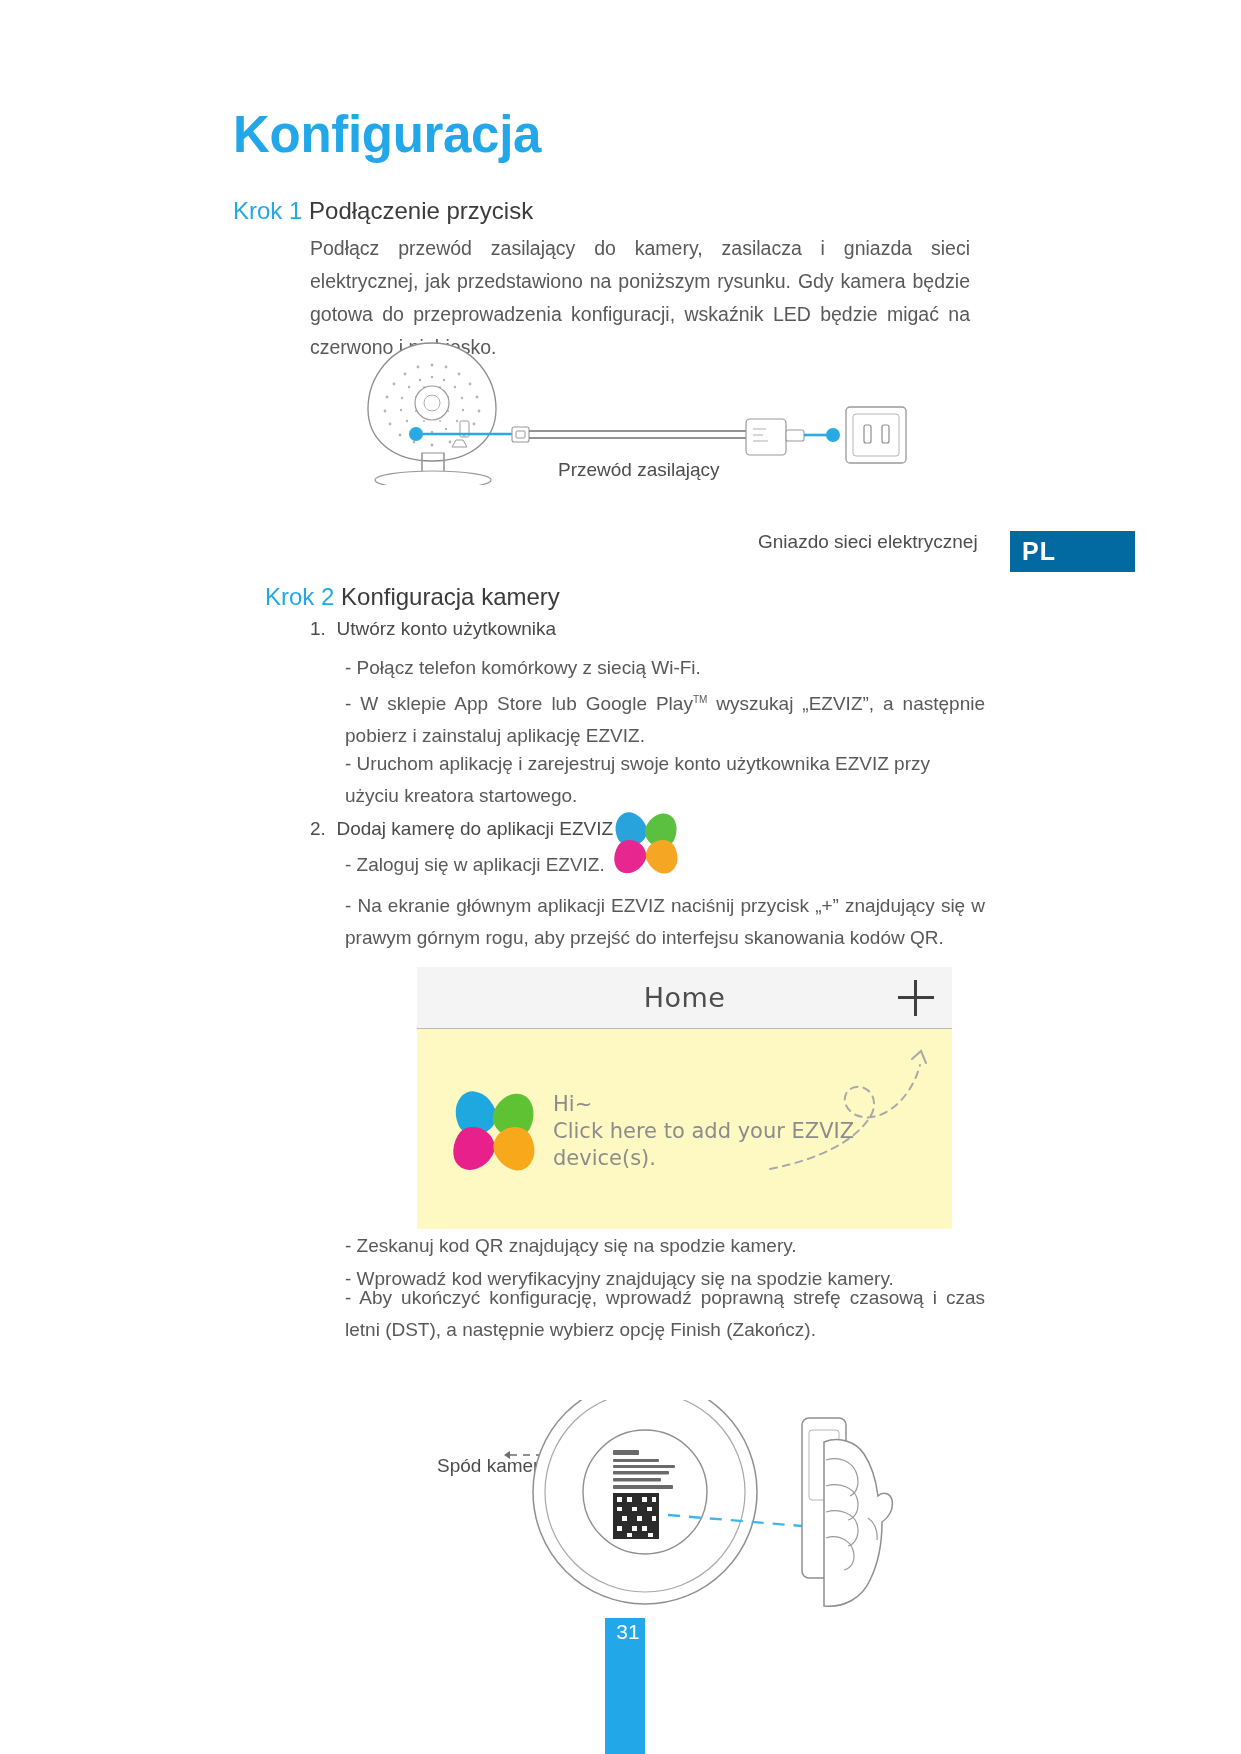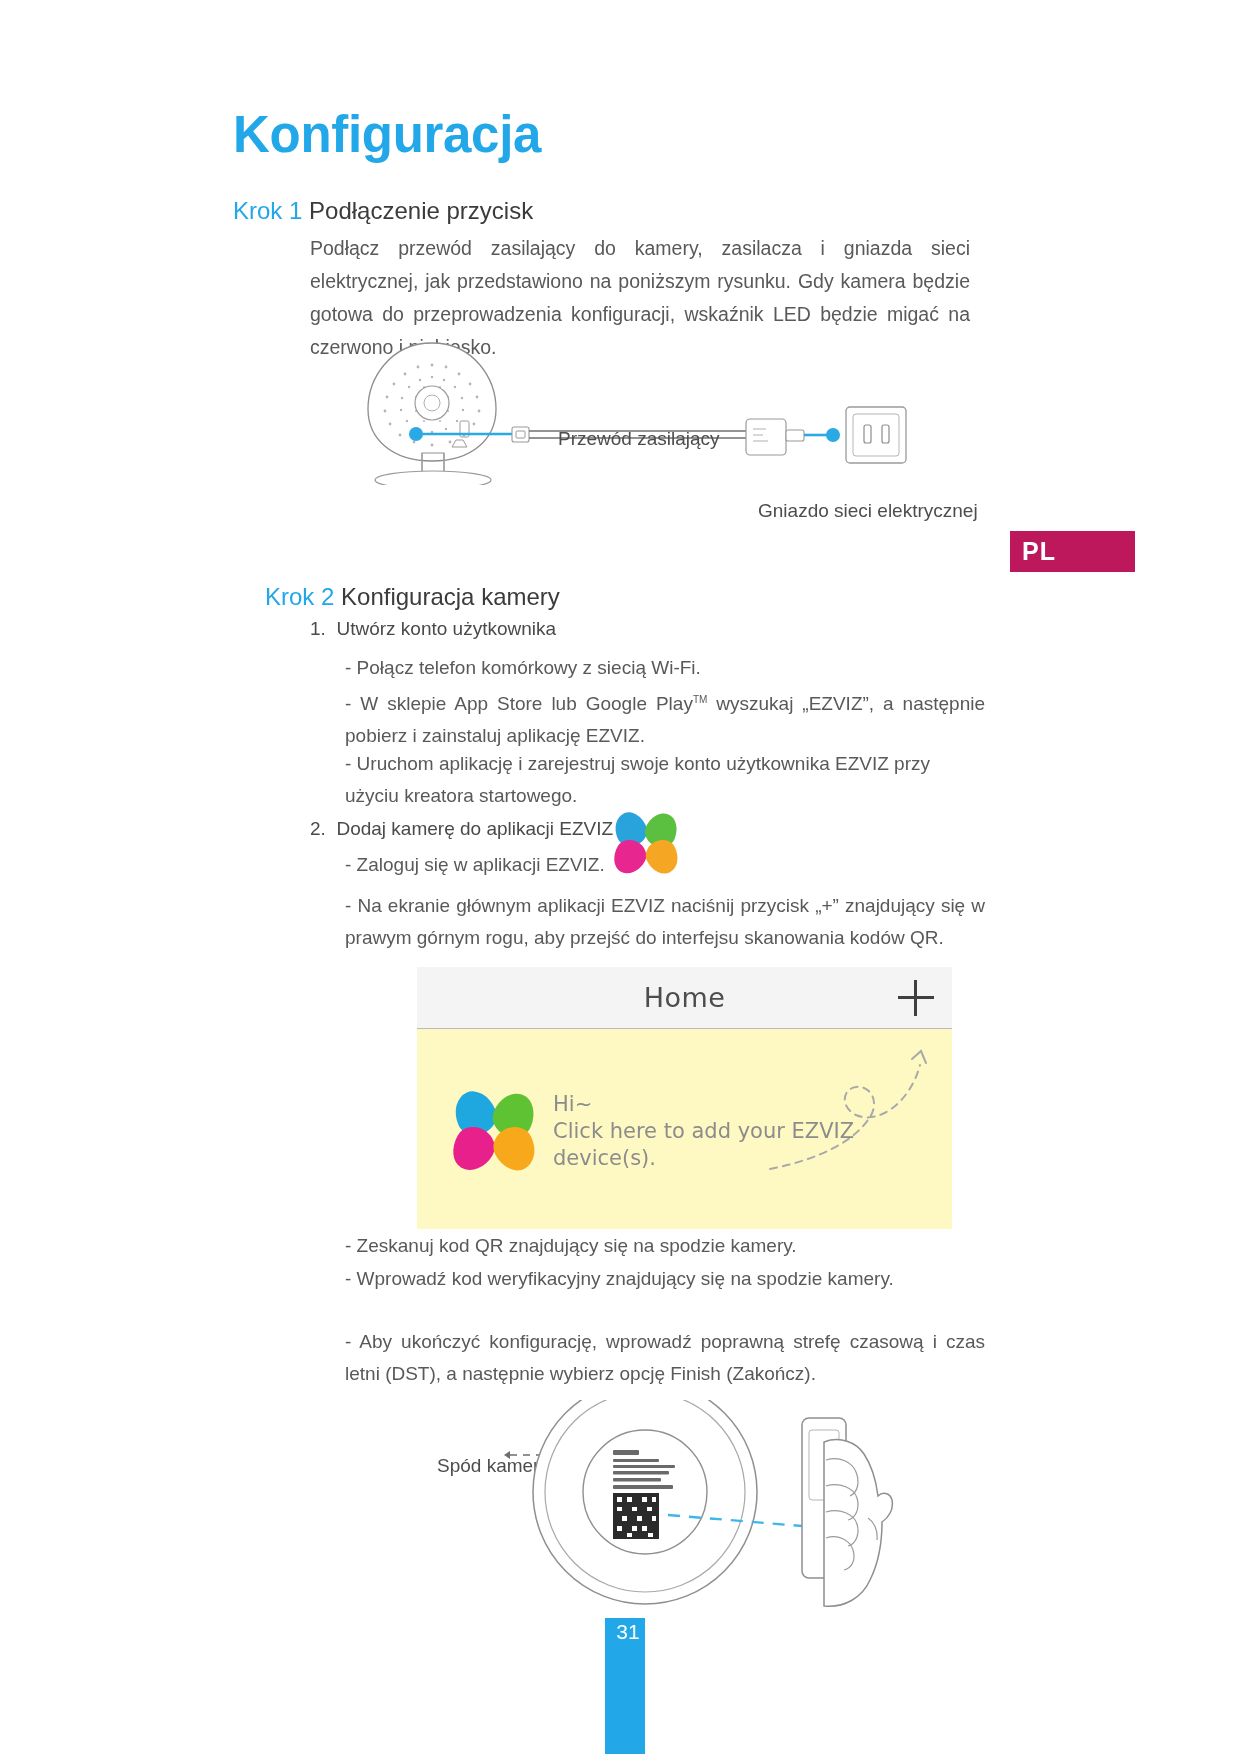--- a/index.html
+++ b/index.html
@@ -79,30 +79,30 @@
     line-height: 32px;
     color: #595959;
   }
   #s1 { top: 652px; }
   #s2 { top: 684px; width: 640px; text-align: justify; }
   #s3 { top: 748px; width: 640px; }
   #s4 { top: 849px; }
   #s5 { top: 890px; width: 640px; text-align: justify; }
   #s6 { top: 1230px; }
   #s7 { top: 1263px; }
-  #s8 { top: 1326px; width: 640px; text-align: justify;}
+  #s8 { top: 1282px; width: 640px; text-align: justify;}
 
   sup.tm { font-size: 10px; vertical-align: super; }
 
   
   .pl-tab {
     position: absolute;
     left: 1010px; top: 531px;
     width: 125px; height: 41px;
-    background: #be185d;
+    background: #0369a1;
     color: #ffffff;
     font-size: 25px;
     font-weight: bold;
     display: flex;
     align-items: center;
     padding-left: 12px;
     letter-spacing: 1px;
   }
 
   
@@ -127,20 +127,21 @@
     left: 360px; top: 335px;
     width: 560px; height: 150px;
   }
   .fig1 svg { display:block; }
 
   .fig1-label {
     position: absolute;
     font-size: 19px;
     color: #4d4d4d;
     white-space: nowrap;
+    margin-top: 31px;
   }
   #lbl-cord   { left: 558px; top: 428px; }
   #lbl-outlet { left: 758px; top: 500px; }
 
   
   .petals { position: relative; display:inline-block; }
   .petal {
     position: absolute;
     border-radius: 52% 48% 50% 50% / 60% 60% 40% 40%;
   }

